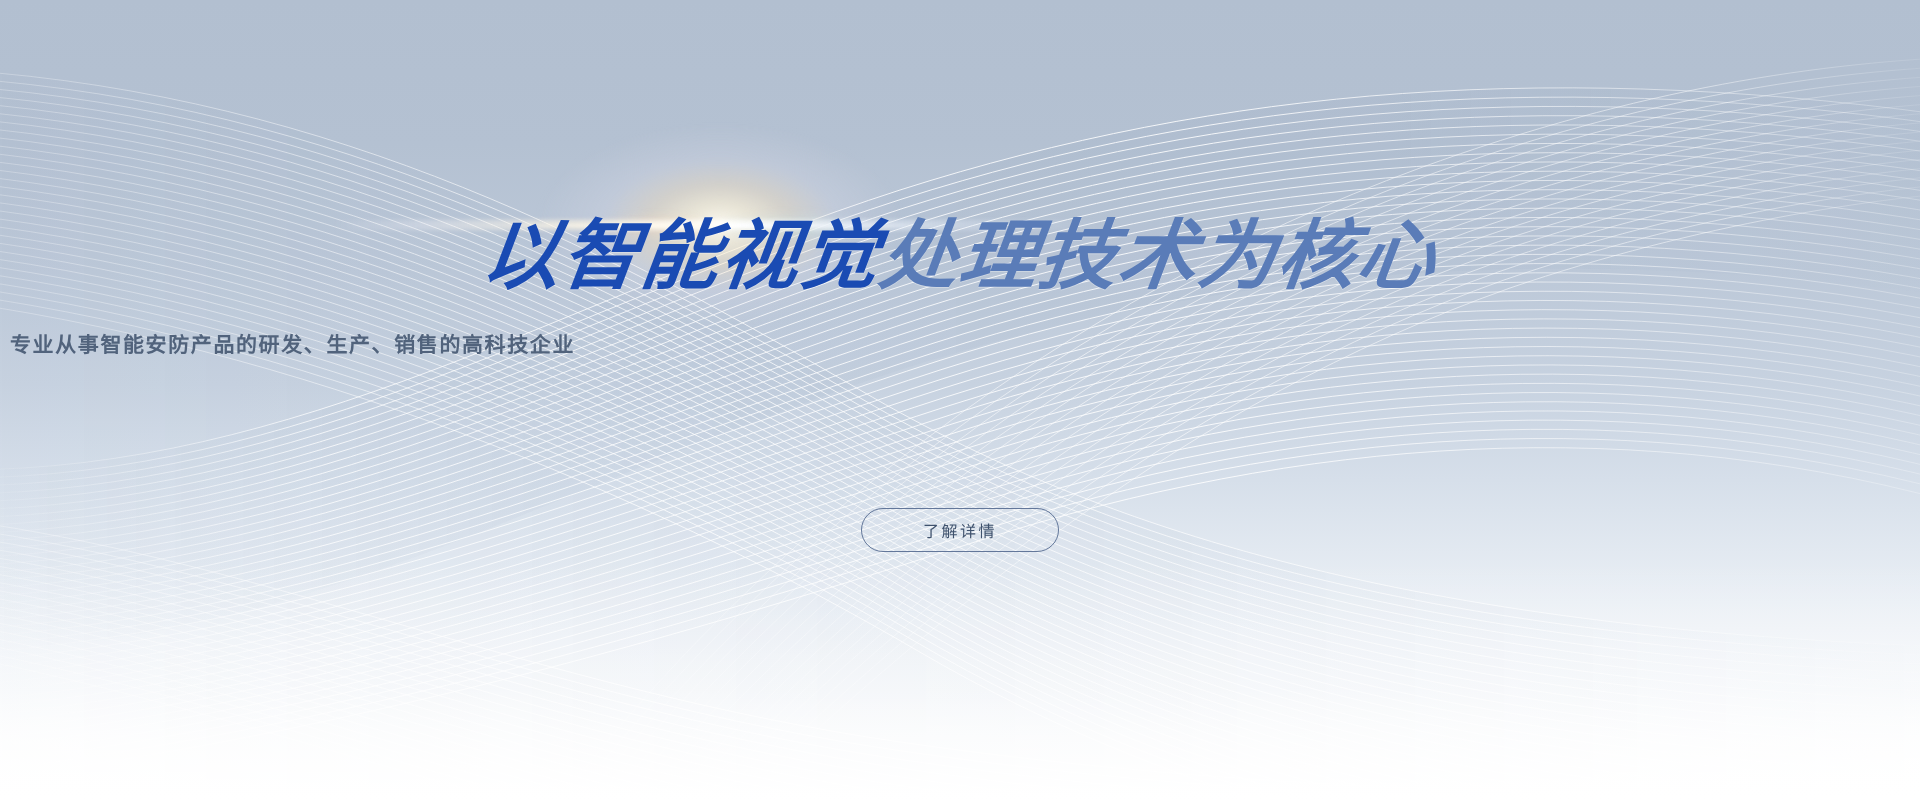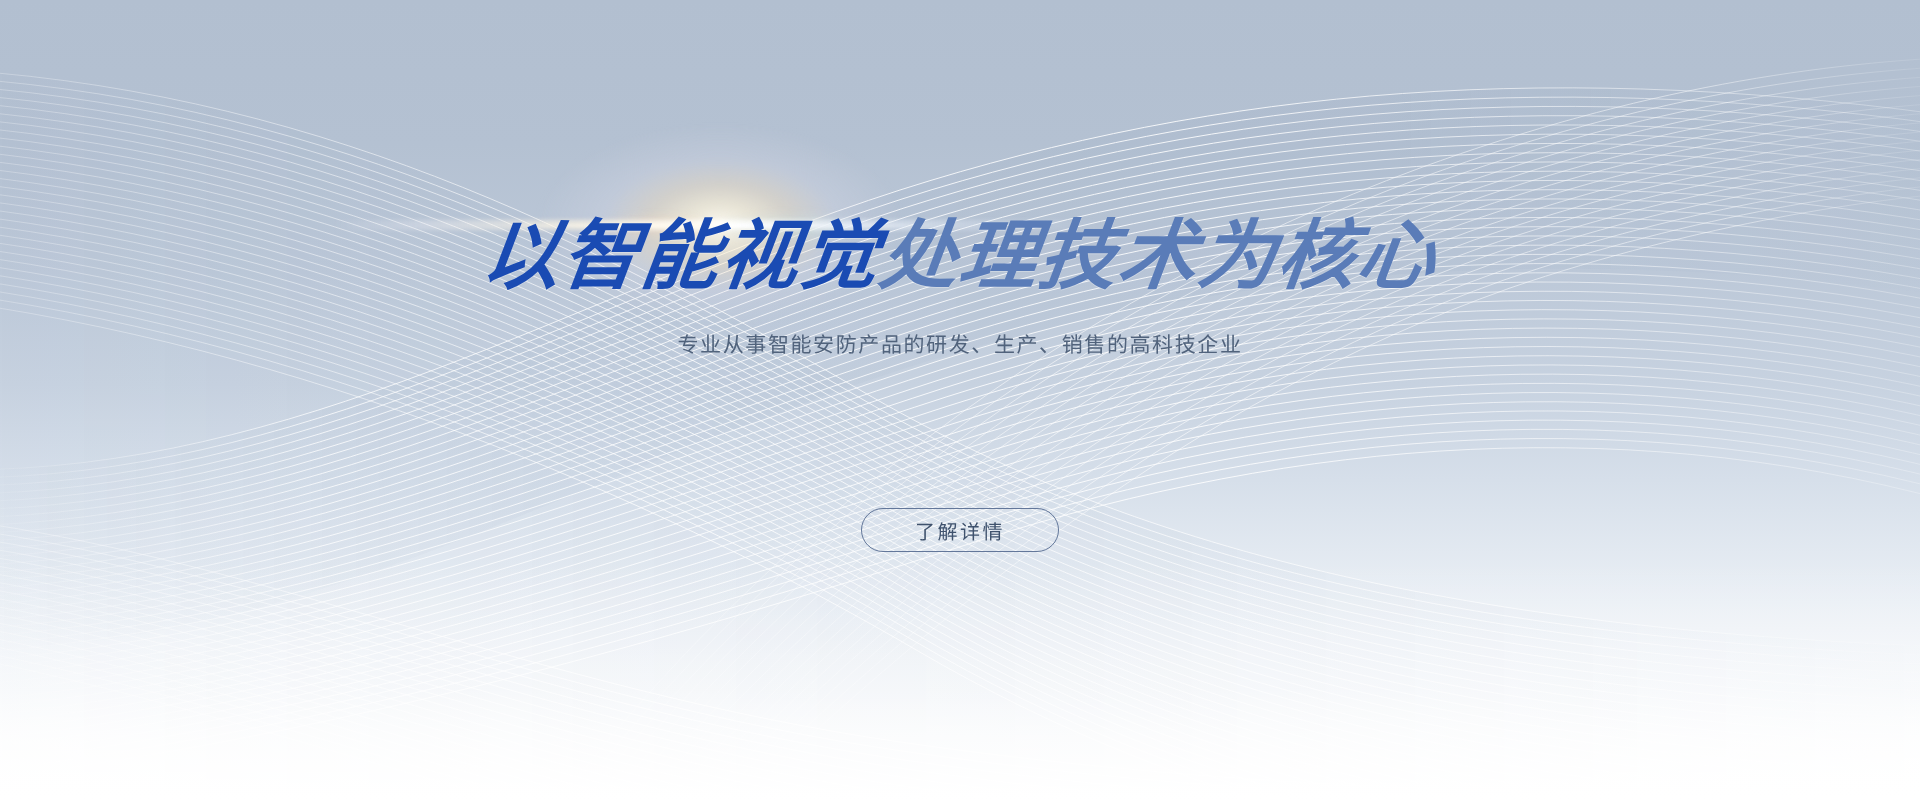--- a/index.html
+++ b/index.html
@@ -113,39 +113,40 @@
   .headline .seg-a{
     color:#1a4bb3;
     text-shadow:0 1px 0 rgba(255,255,255,.28);
   }
   .headline .seg-b{
     color:#5a7cb8;
     text-shadow:0 1px 0 rgba(255,255,255,.30);
   }
   .subtitle{
     position:absolute;left:0;right:0;top:329px;
-    margin:0;text-align:center;
+    margin:0;
     font-size:21px;line-height:32px;
     letter-spacing:1.6px;
     color:#51637c;
-    font-weight:400;
+    font-weight:700;
     white-space:nowrap;
+    padding-left:10px;
   }
   .cta-wrap{
     position:absolute;left:0;right:0;top:508px;
     display:flex;justify-content:center;
   }
   .cta{
     display:inline-flex;align-items:center;justify-content:center;
     width:198px;height:44px;
     border:1px solid #63779a;
     border-radius:22px;
     background:transparent;
     color:#3f526d;
-    font-size:20px;
+    font-size:16px;
     letter-spacing:2.5px;
     font-family:inherit;
     cursor:pointer;
     padding:0;
   }
 </style>
 </head>
 <body>
 
 <div class="stage">

